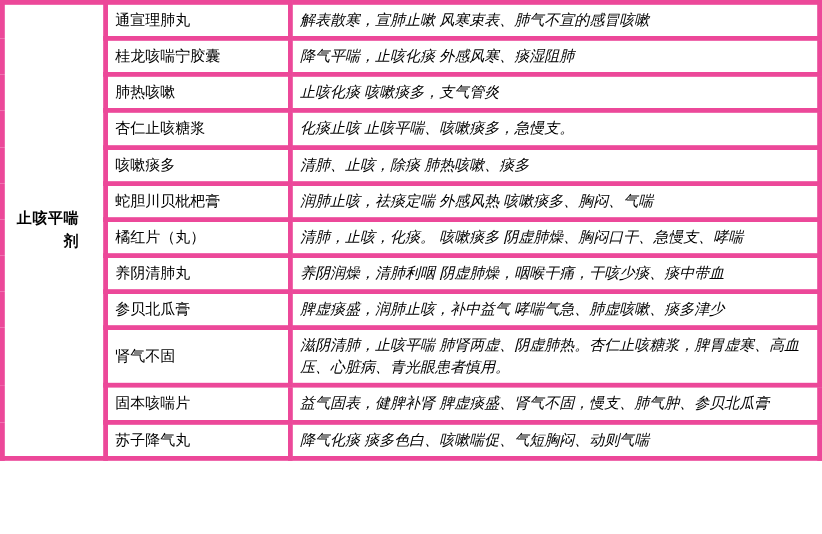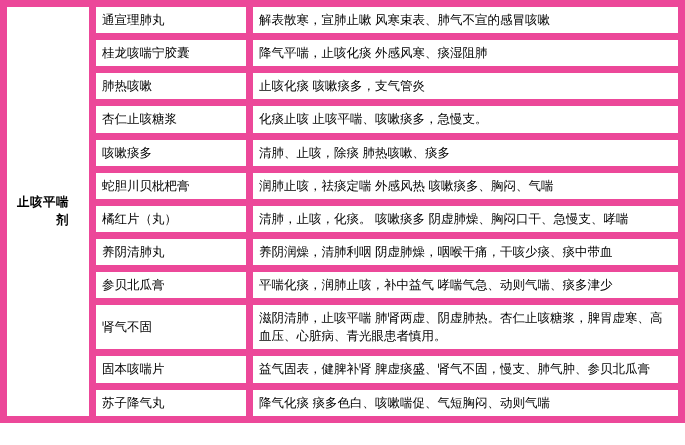--- a/index.html
+++ b/index.html
@@ -19,21 +19,21 @@
     width: 685px;
     height: 445px;
     box-sizing: border-box;
   }
   table.tcm-table {
     border-collapse: collapse;
     width: 685px;
     table-layout: fixed;
   }
   table.tcm-table td {
-    border: 7px solid #ec4899;
+    border: 4px solid #ec4899;
     padding: 4px 6px;
     font-size: 12.5px;
     line-height: 1.45;
     vertical-align: middle;
     word-break: break-all;
   }
   td.cat-cell {
     width: 70px;
     border-left: none;
     border-top: none;
@@ -48,20 +48,21 @@
   }
   td.name-cell {
     width: 138px;
     text-align: left;
     padding-left: 8px;
     white-space: nowrap;
   }
   td.desc-cell {
     text-align: left;
     padding-left: 8px;
+    font-style: italic;
   }
   .cat-label {
     display: block;
     width: 56px;
     line-height: 1.5;
   }
 </style>
 </head>
 <body>
 
@@ -98,21 +99,21 @@
       <tr>
         <td class="name-cell">橘红片（丸）</td>
         <td class="desc-cell">清肺，止咳，化痰。  咳嗽痰多 阴虚肺燥、胸闷口干、急慢支、哮喘</td>
       </tr>
       <tr>
         <td class="name-cell">养阴清肺丸</td>
         <td class="desc-cell">养阴润燥，清肺利咽  阴虚肺燥，咽喉干痛，干咳少痰、痰中带血</td>
       </tr>
       <tr>
         <td class="name-cell">参贝北瓜膏</td>
-        <td class="desc-cell">平喘化痰，润肺止咳，补中益气  哮喘气急、动则气喘、痰多津少</td>
+        <td class="desc-cell">脾虚痰盛，润肺止咳，补中益气  哮喘气急、肺虚咳嗽、痰多津少</td>
       </tr>
       <tr>
         <td class="name-cell">肾气不固</td>
         <td class="desc-cell">滋阴清肺，止咳平喘  肺肾两虚、阴虚肺热。杏仁止咳糖浆，脾胃虚寒、高血压、心脏病、青光眼患者慎用。</td>
       </tr>
       <tr>
         <td class="name-cell">固本咳喘片</td>
         <td class="desc-cell">益气固表，健脾补肾  脾虚痰盛、肾气不固，慢支、肺气肿、参贝北瓜膏</td>
       </tr>
       <tr>

